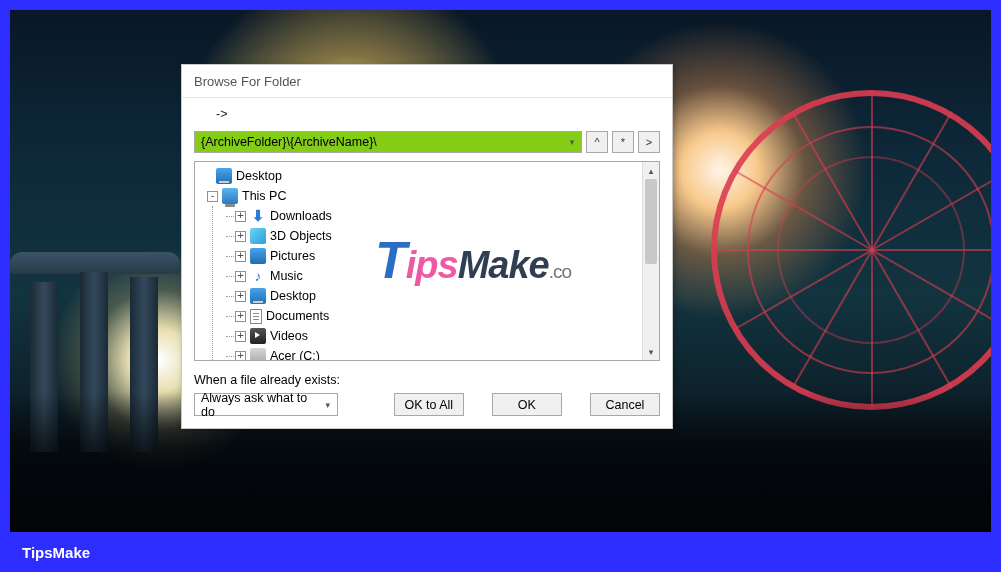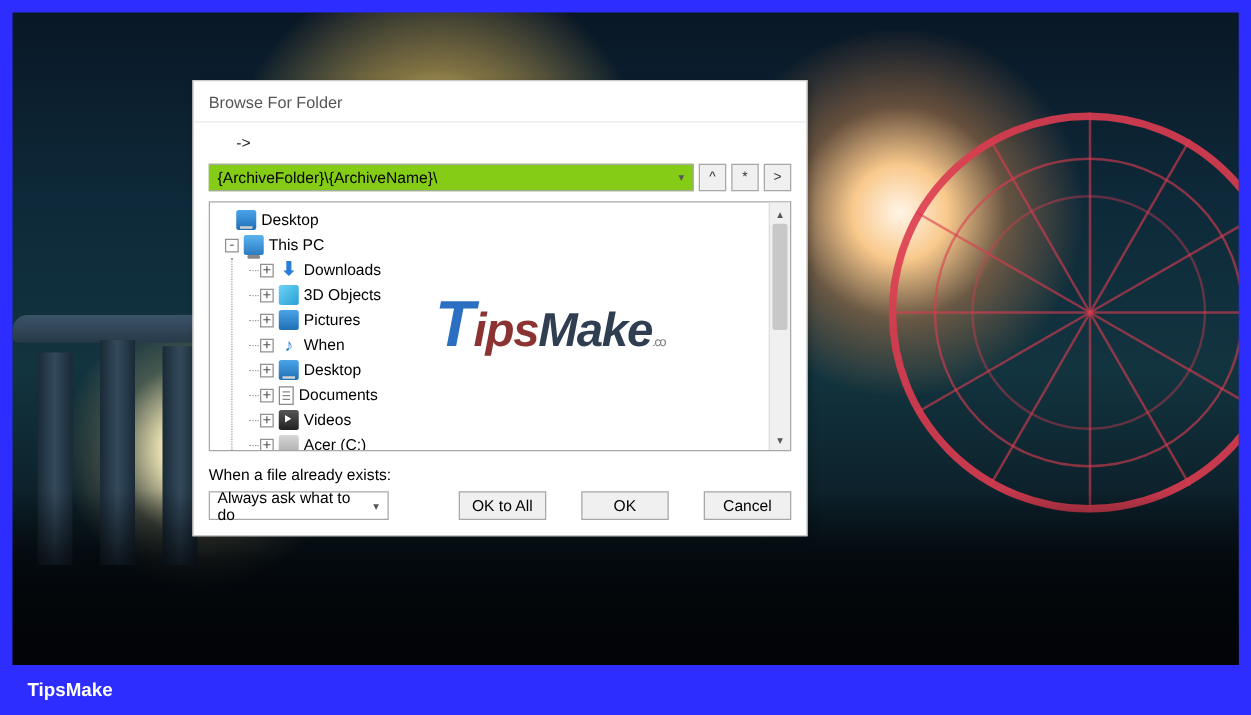--- a/index.html
+++ b/index.html
@@ -46,21 +46,21 @@
     background: linear-gradient(180deg,#3a5368,#283a48); }
 
   .caption {
     position:absolute; left:10px; right:10px; bottom:0; height:40px;
     background:#2d2dff; color:#fff; font-weight:700; font-size:15px;
     display:flex; align-items:center; padding-left:12px;
   }
 
   
   .dialog {
-    position:absolute; left:144px; top:54px; width:492px;
+    position:absolute; left:171px; top:54px; width:492px;
     background:#fff; border:1px solid #c9c9c9;
     box-shadow: 2px 2px 6px rgba(0,0,0,0.25);
     font-size:12.5px; color:#000;
   }
   .dlg-title {
     padding: 9px 12px 8px 12px; font-size:13px; color:#555; border-bottom:1px solid #e8e8e8;
   }
   .dlg-body { padding: 9px 12px 12px 12px; }
   .instr { margin-bottom:4px; }
   .arrow { padding-left:22px; margin-bottom:10px; color:#222; }
@@ -122,23 +122,23 @@
     background:#f0f0f0; color:#555; cursor:pointer; }
   .vs-track { flex:1; position:relative; }
   .vs-thumb { position:absolute; left:2px; right:2px; top:0; height:85px; background:#c8c8c8; border-radius:2px; cursor:pointer; }
 
   .watermark {
     position:absolute; left:180px; top:68px; pointer-events:none;
     font-size:38px; font-weight:700; font-style:italic; letter-spacing:-1px;
     opacity:0.9;
   }
   .wm-t{ color:#1560bd; font-size:52px; }
-  .wm-ips{ color:#7f1d1d; }
+  .wm-ips{ color:#ec4899; }
   .wm-make{ color:#1a2a40; }
-  .wm-dot{ font-size:10px; color:#666; font-style:normal; font-weight:400; }
+  .wm-dot{ font-size:19px; color:#666; font-style:normal; font-weight:400; }
 
   .exists-label { margin-bottom:6px; }
   .btn-row { display:flex; gap:28px; align-items:center; }
   .combo2 {
     width:152px; height:23px; border:1px solid #a8a8a8;
     display:flex; align-items:center; background:#fff;
   }
   .combo2-text { flex:1; padding:0 6px; }
   .dlg-btn {
     width:74px; height:23px; border:1px solid #a8a8a8; background:#f0f0f0;
@@ -216,21 +216,21 @@
                     <span>3D Objects</span>
                   </div>
                   <div class="tree-row" style="padding-left: 8px;">
                     <span class="exp">+</span>
                     <span class="ticon i-pic"></span>
                     <span>Pictures</span>
                   </div>
                   <div class="tree-row" style="padding-left: 8px;">
                     <span class="exp">+</span>
                     <span class="ticon i-music">♪</span>
-                    <span>When</span>
+                    <span>Music</span>
                   </div>
                   <div class="tree-row" style="padding-left: 8px;">
                     <span class="exp">+</span>
                     <span class="ticon i-desktop"></span>
                     <span>Desktop</span>
                   </div>
                   <div class="tree-row" style="padding-left: 8px;">
                     <span class="exp">+</span>
                     <span class="ticon i-doc"></span>
                     <span>Documents</span>

